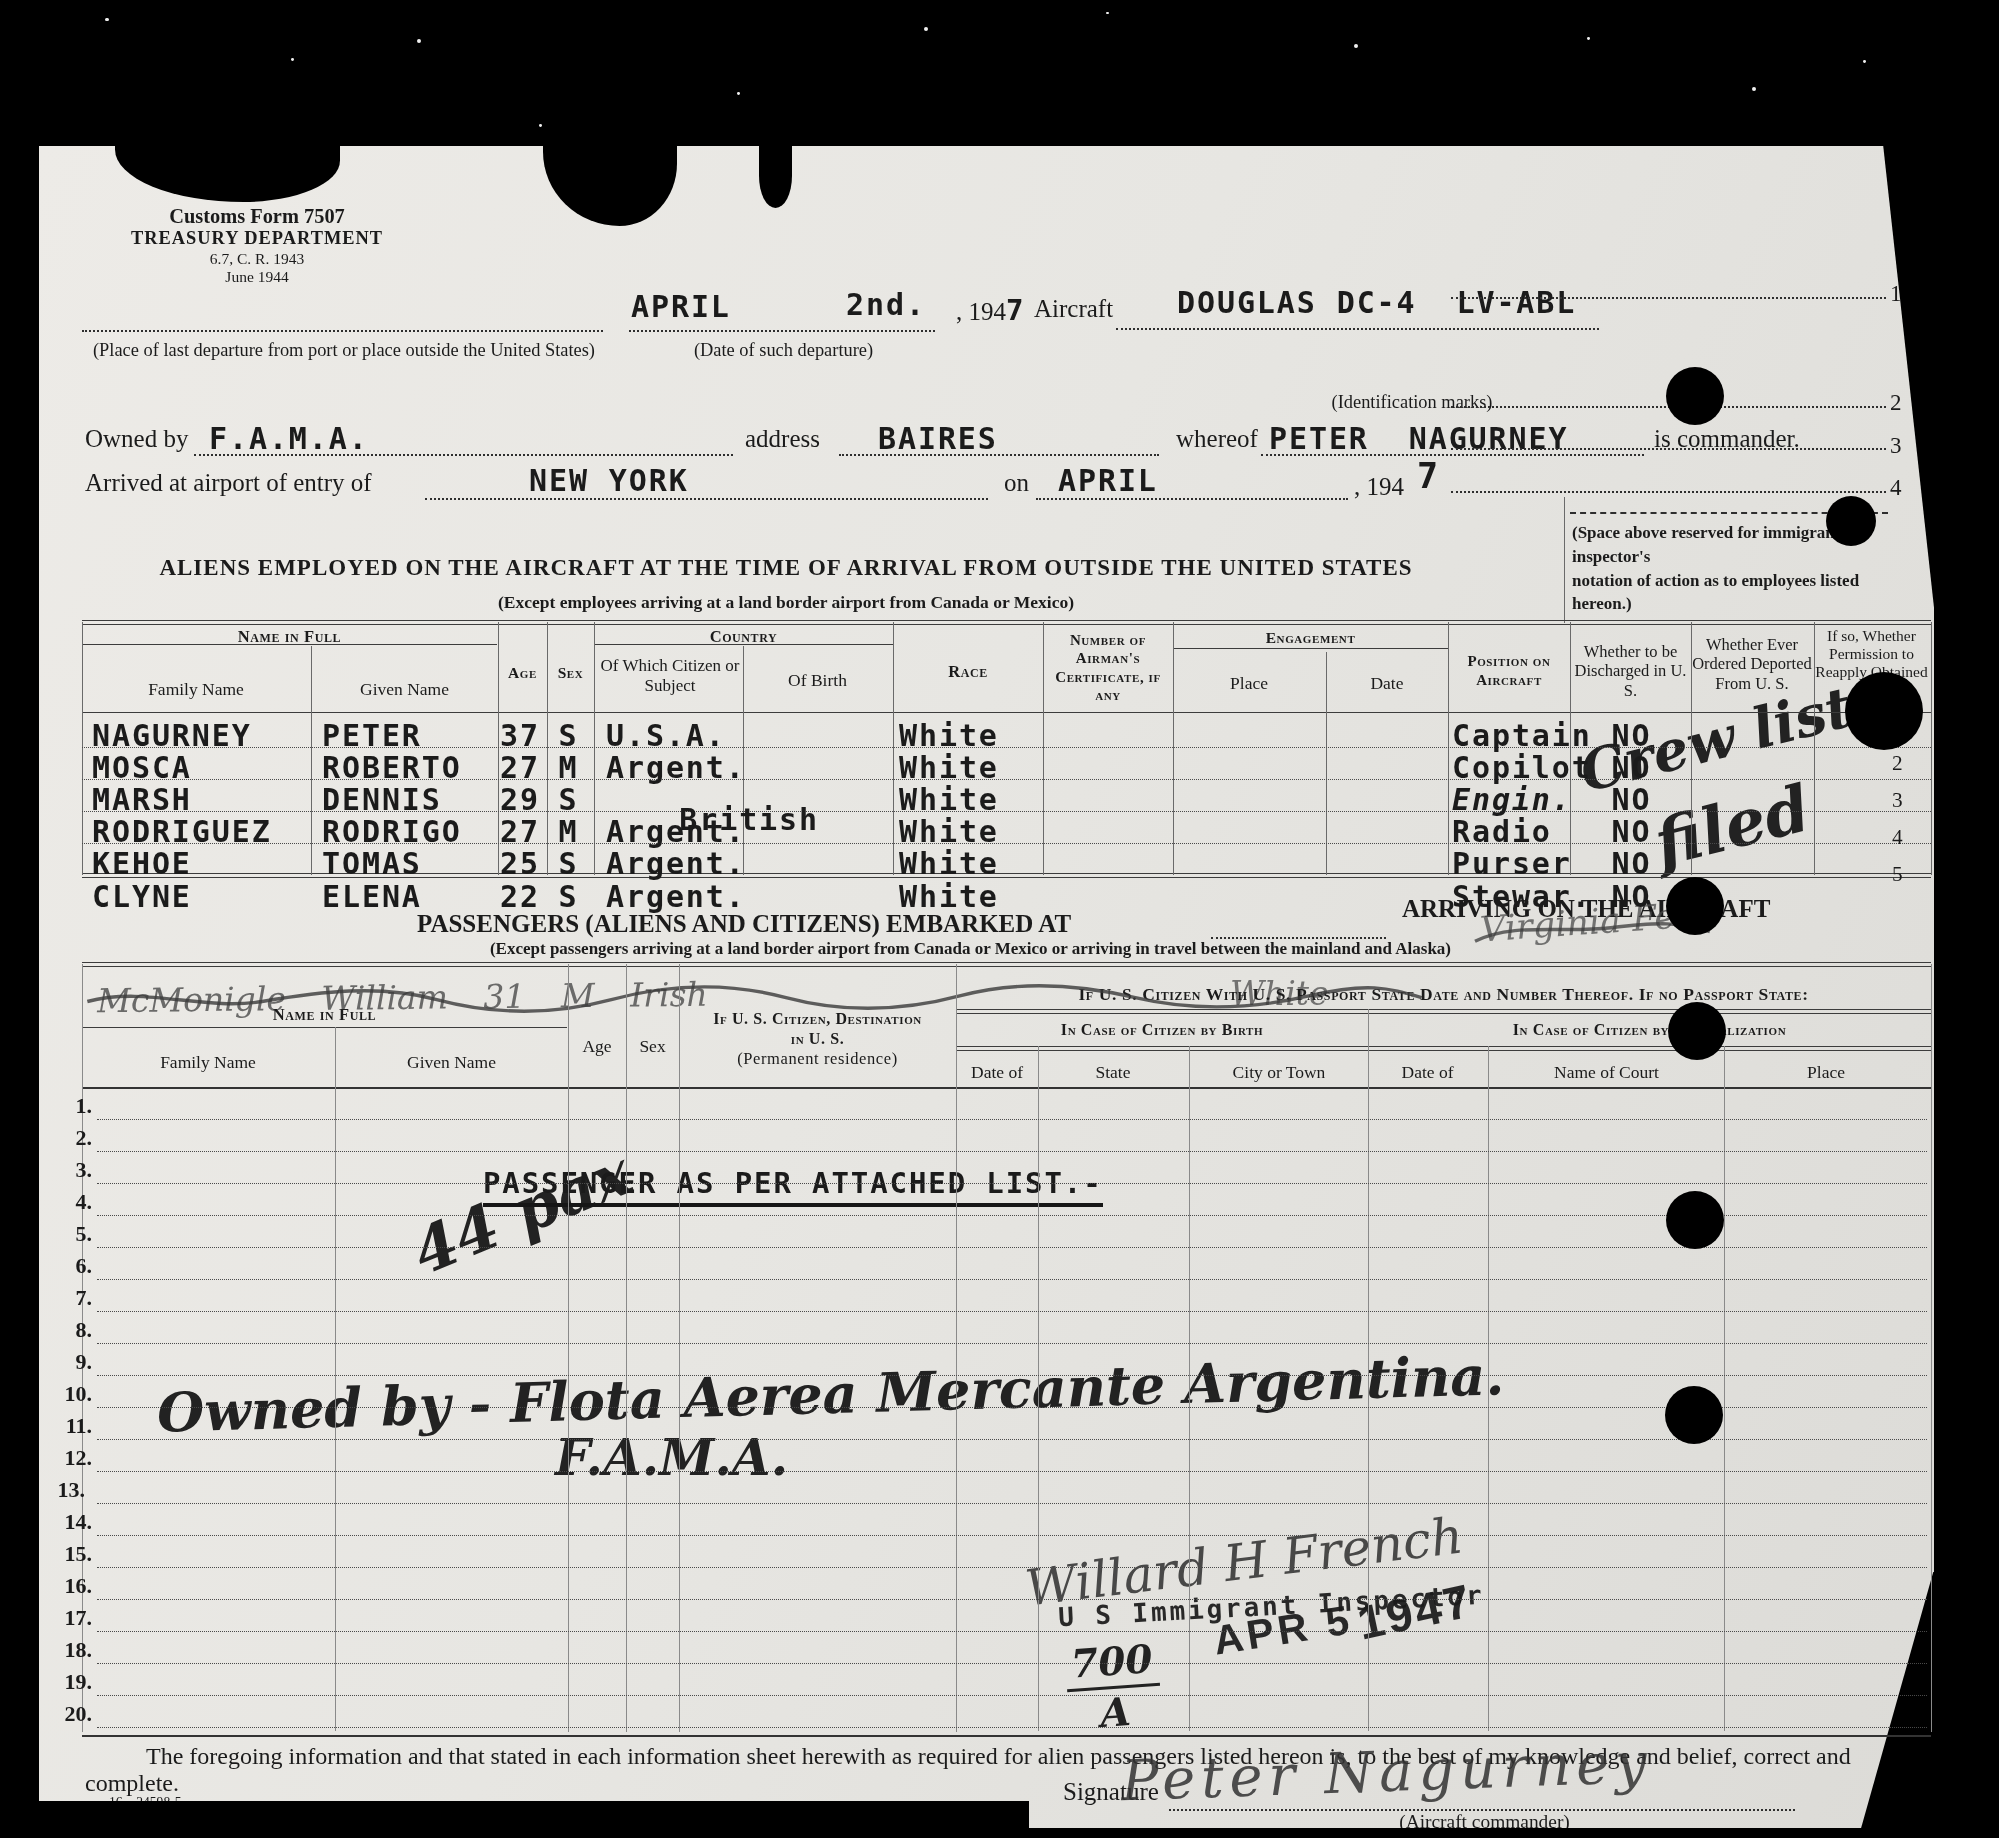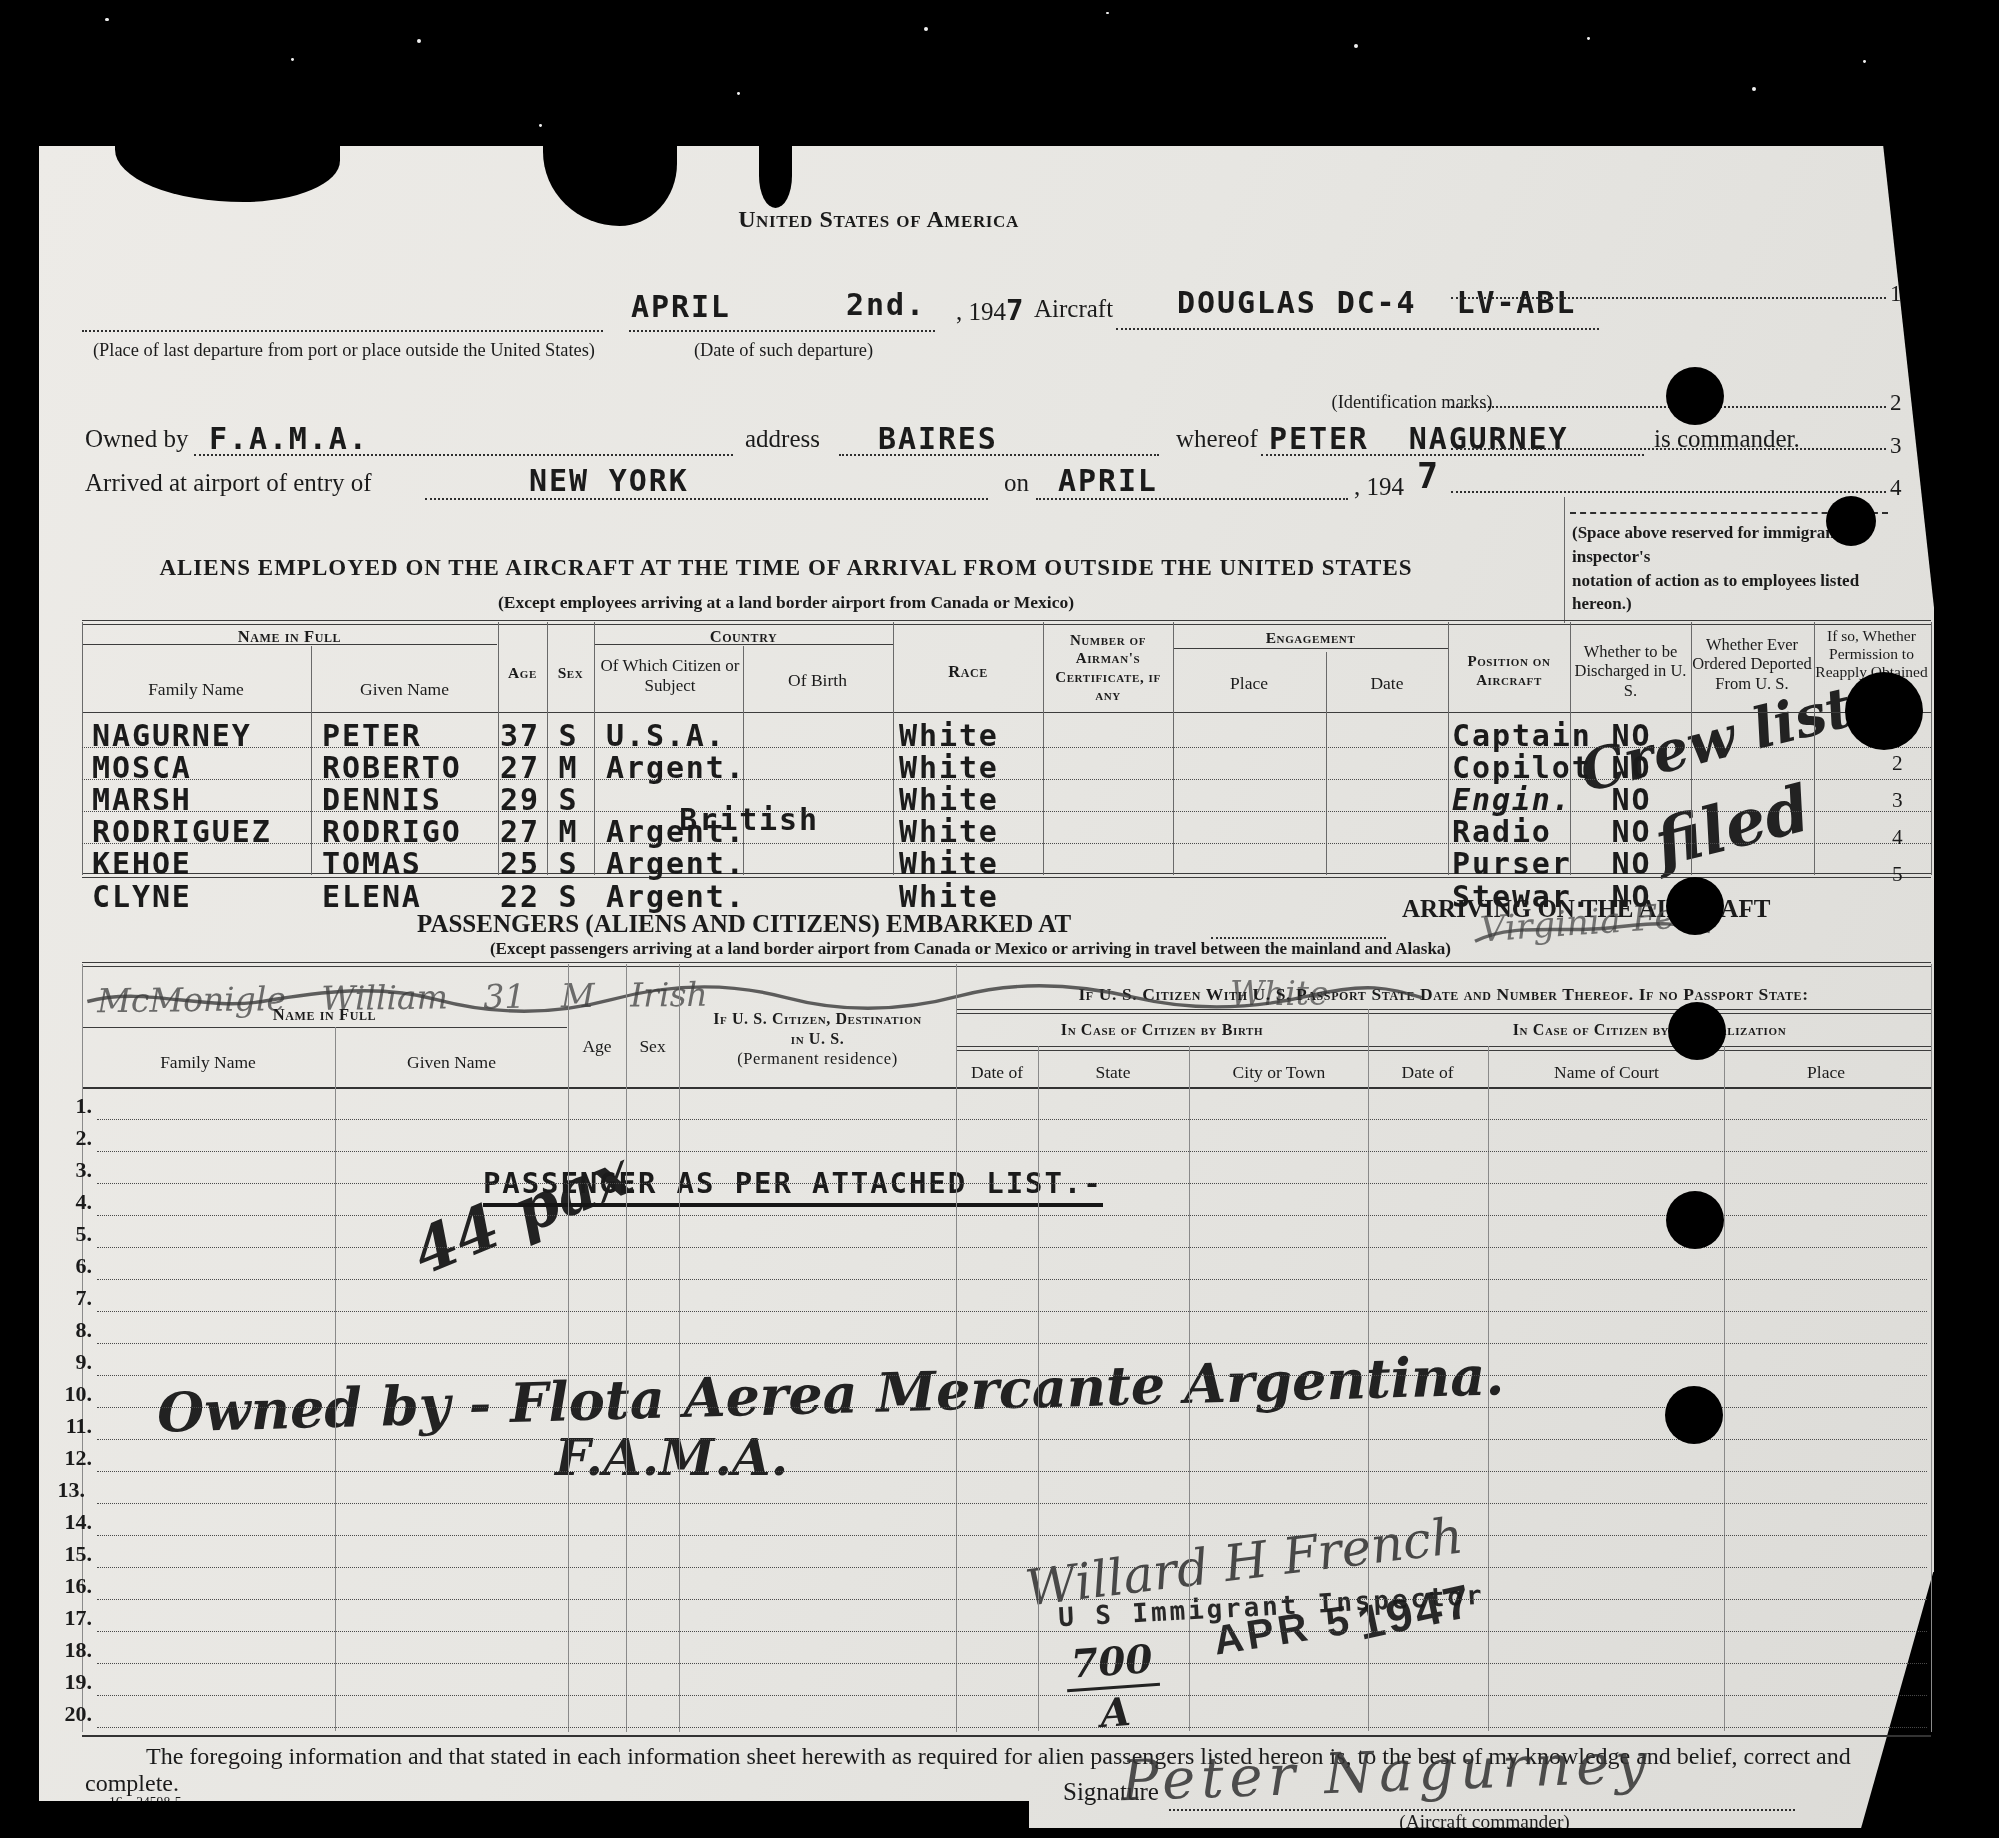--- a/index.html
+++ b/index.html
@@ -29,22 +29,27 @@
   .crewcell{font-size:30px}
   .stamp{opacity:.93}
 </style>
 </head>
 <body>
 
 <div id="scene">
 
   <div class="abs paper" style="left:37px;top:144px;width:1897px;height:1687px;"></div>
 
-
-  <div class="abs ctr b sc" style="left:602px;top:206px;width:553px;font-size:24px;">United States of America</div>
+  <div class="abs ctr" style="left:92px;top:204px;width:330px;line-height:1.18;">
+    <div class="b" style="font-size:20.4px;">Customs Form 7507</div>
+    <div class="b" style="font-size:18.4px;letter-spacing:1px;">TREASURY DEPARTMENT</div>
+    <div style="font-size:15.5px;">6.7, C. R. 1943</div>
+    <div style="font-size:15.5px;">June 1944</div>
+  </div>
+
 
   <div class="abs tw" style="left:631px;top:289px;font-size:30px;">APRIL</div>
   <div class="abs tw" style="left:846px;top:287px;font-size:30px;">2nd.</div>
   <div class="abs nw" style="left:956px;top:293px;font-size:25px;">
     <span>, 194</span><span class="tw" style="font-size:29px;">7</span>
   </div>
   <div class="abs" style="left:1034px;top:295px;font-size:25px;">Aircraft</div>
   <div class="abs tw" style="left:1133px;top:285px;font-size:30px;margin-left:44px;">DOUGLAS DC-4  LV-ABL</div>
 
   <div class="abs dots" style="left:82px;top:330px;width:521px;"></div>

